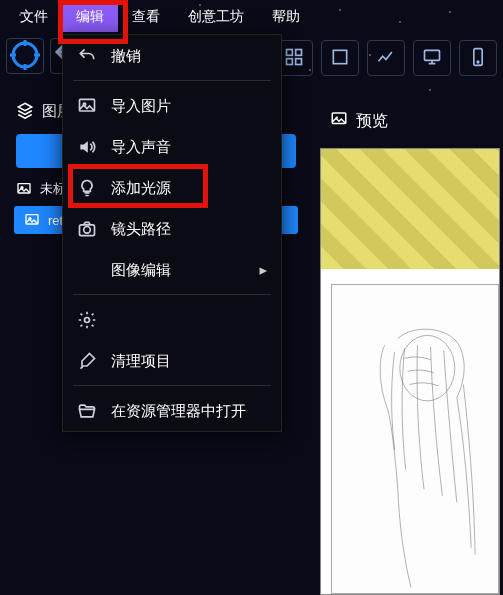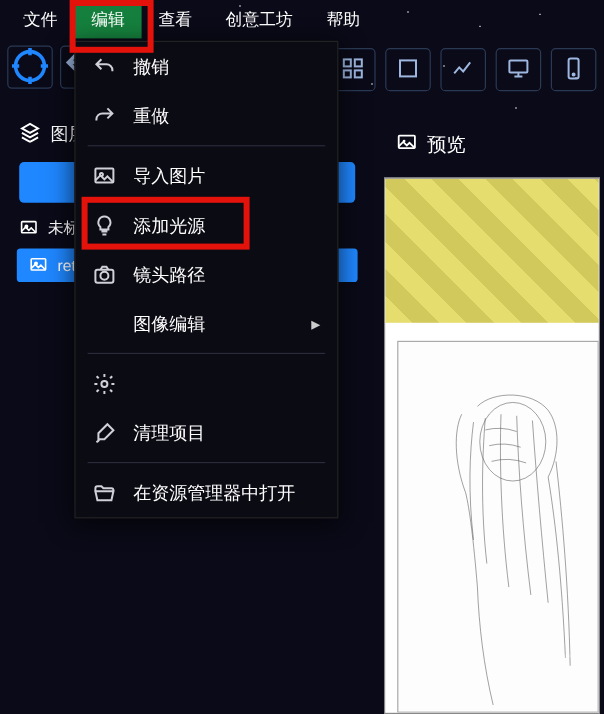--- a/index.html
+++ b/index.html
@@ -13,21 +13,21 @@
     radial-gradient(1px 1px at 340px 10px, #fff, transparent),
     radial-gradient(1px 1px at 400px 22px, #fff, transparent),
     radial-gradient(1px 1px at 450px 12px, #fff, transparent),
     radial-gradient(1px 1px at 310px 70px, #fff, transparent),
     radial-gradient(1px 1px at 370px 55px, #fff, transparent),
     radial-gradient(1px 1px at 430px 90px, #fff, transparent),
     radial-gradient(1px 1px at 480px 65px, #fff, transparent),
     #0a0a18; }
   .menubar { position: relative; display: flex; gap: 0; height: 34px; align-items: center; padding: 0 6px; }
   .menubar-item { padding: 6px 14px; cursor: pointer; position: relative; z-index: 20; text-align: center; }
-  .menubar-item.active { background: #15803d; }
+  .menubar-item.active { background: #8b5cf6; }
   .toolbar { position: relative; display: flex; gap: 6px; height: 44px; align-items: center; padding: 0 6px; }
   .tool-btn { width: 38px; height: 36px; border: 1px solid #2a3a55; border-radius: 4px; display: flex; align-items: center; justify-content: center; color: #9db7e0; cursor: pointer; }
   .tool-btn.circle { color: #1f87ff; }
   .tool-btn svg { width: 20px; height: 20px; }
   .side-panel { position: absolute; left: 6px; top: 95px; width: 300px; }
   .panel-header { display: flex; align-items: center; gap: 8px; padding: 6px 10px; font-size: 15px; }
   .blue-btn { background: #1f87ff; border-radius: 4px; height: 34px; margin: 6px 10px; }
   .layer-row { display: flex; align-items: center; gap: 8px; padding: 6px 10px; font-size: 13px; }
   .layer-row .pic-ico { width: 16px; height: 16px; }
   .layer-row.sel { background: #1f87ff; border-radius: 3px; margin: 2px 8px; }
@@ -142,38 +142,39 @@
 
 <div class="dropdown">
   <div class="dropdown-item">
     <span class="ico">
         <svg viewBox="0 0 24 24" fill="none" stroke="#d0d0d8" stroke-width="2">
           <path d="M9 14L4 9l5-5M4 9h10a6 6 0 016 6v1"></path>
         </svg>
       </span>
     <span>撤销</span>
   </div>
-  <div class="dropdown-item">
-    <span class="ico">
-        <svg viewBox="0 0 24 24" fill="none" stroke="#d0d0d8" stroke-width="2">
-          <path d="M15 14l5-5-5-5M20 9H10a6 6 0 00-6 6v1"></path>
-        </svg>
-      </span>
-    <span>重做</span>
-  </div>
   <div class="dropdown-sep"></div>
   <div class="dropdown-item">
     <span class="ico">
         <svg viewBox="0 0 24 24" fill="none" stroke="#d0d0d8" stroke-width="2">
           <rect x="3" y="4" width="18" height="14" rx="1"></rect>
           <circle cx="9" cy="10" r="1.5"></circle>
           <path d="M3 16l5-5 4 4 3-3 6 6"></path>
         </svg>
       </span>
     <span>导入图片</span>
+  </div>
+  <div class="dropdown-item">
+    <span class="ico">
+        <svg viewBox="0 0 24 24" fill="#d0d0d8">
+          <path d="M4 9v6h4l5 4V5L8 9H4z"></path>
+          <path d="M16 8a5 5 0 010 8M18.5 5.5a9 9 0 010 13" fill="none" stroke="#d0d0d8" stroke-width="2"></path>
+        </svg>
+      </span>
+    <span>导入声音</span>
   </div>
   <div class="dropdown-item">
     <span class="ico">
         <svg viewBox="0 0 24 24" fill="none" stroke="#d0d0d8" stroke-width="2">
           <path d="M9 18h6M10 21h4M12 3a6 6 0 00-4 10.5V16h8v-2.5A6 6 0 0012 3z"></path>
         </svg>
       </span>
     <span>添加光源</span>
   </div>
   <div class="dropdown-item">

